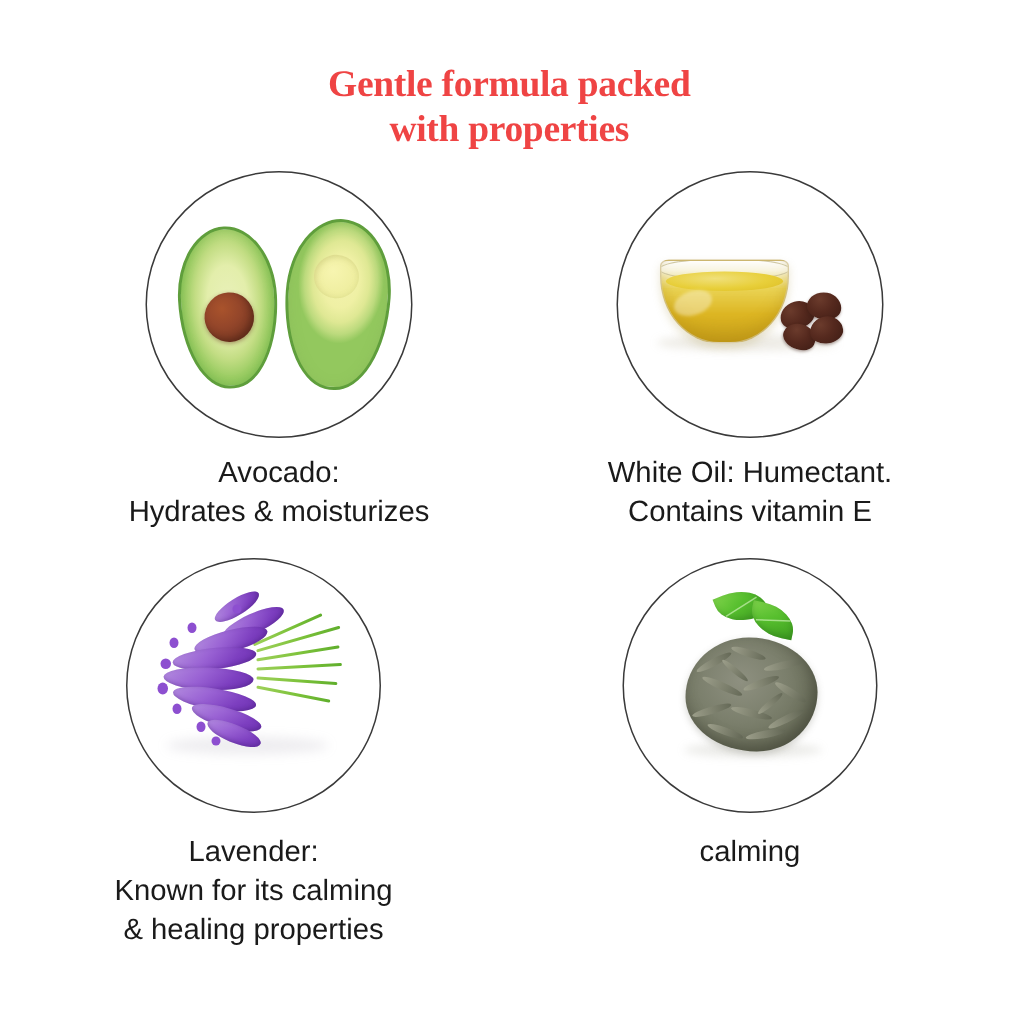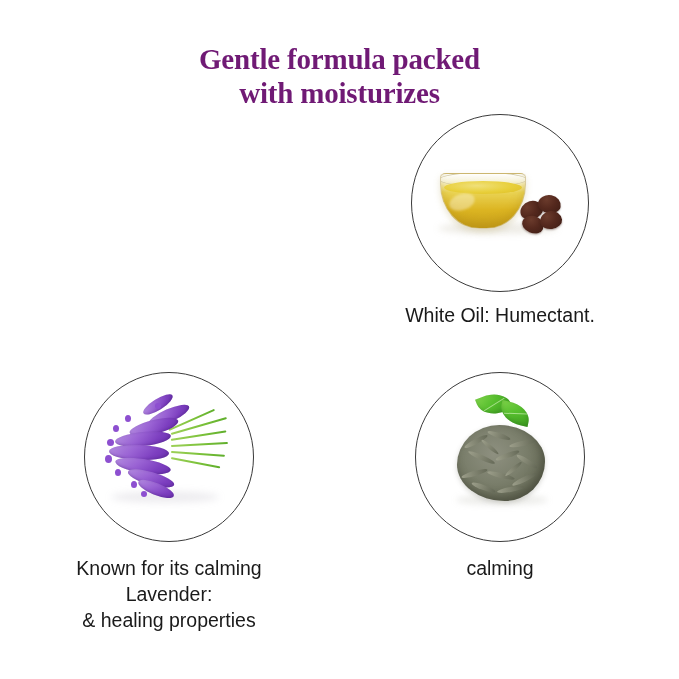--- a/index.html
+++ b/index.html
@@ -24,23 +24,23 @@
 
   
   .title {
     position: absolute;
     top: 42px;
     left: 0;
     width: 679px;
     text-align: center;
     font-family: "Liberation Serif", "DejaVu Serif", serif;
     font-weight: bold;
-    font-size: 29px;
+    font-size: 25px;
     line-height: 1.18;
-    color: #701a75;
+    color: #ef4444;
     letter-spacing: -0.2px;
   }
   .title-line { display: block; }
 
   
   .item {
     position: absolute;
     width: 310px;
   }
   .item-r1c1 { left: 31px;  top: 114px; }
@@ -280,41 +280,58 @@
     filter: blur(3px);
   }
 </style>
 </head>
 <body>
 
 <div class="infographic">
 
   <div class="title">
     <span class="title-line">Gentle formula packed</span>
-    <span class="title-line">with moisturizes</span>
+    <span class="title-line">with properties</span>
   </div>
 
+  <div class="item item-r1c1">
+    <div class="circle">
+      <div class="art">
+        <div class="avo-half avo-left">
+          <div class="avo-pit"></div>
+        </div>
+        <div class="avo-half avo-right">
+          <div class="avo-socket"></div>
+        </div>
+      </div>
+    </div>
+    <div class="caption">
+      <span class="cap-line">Avocado:</span>
+      <span class="cap-line">Hydrates &amp; moisturizes</span>
+    </div>
+  </div>
 
   <div class="item item-r1c2">
     <div class="circle">
       <div class="art">
         <div class="bowl-shadow"></div>
         <div class="bowl">
           <div class="bowl-rim"></div>
           <div class="bowl-oil"></div>
           <div class="bowl-gloss"></div>
         </div>
         <div class="seed seed-1"></div>
         <div class="seed seed-2"></div>
         <div class="seed seed-3"></div>
         <div class="seed seed-4"></div>
       </div>
     </div>
     <div class="caption">
       <span class="cap-line">White Oil: Humectant.</span>
+      <span class="cap-line">Contains vitamin E</span>
     </div>
   </div>
 
   <div class="item item-r2c1">
     <div class="circle">
       <div class="art">
         <div class="lav-shadow"></div>
 
         <div class="lav-stem" style="left:86px; top:60px; width:58px; transform:rotate(-16deg);"></div>
         <div class="lav-stem" style="left:86px; top:66px; width:56px; transform:rotate(-9deg);"></div>
@@ -336,22 +353,22 @@
         <div class="lav-bud" style="left:28px; top:52px; width:6px; height:7px;"></div>
         <div class="lav-bud" style="left:22px; top:66px; width:7px; height:7px;"></div>
         <div class="lav-bud" style="left:20px; top:82px; width:7px; height:8px;"></div>
         <div class="lav-bud" style="left:30px; top:96px; width:6px; height:7px;"></div>
         <div class="lav-bud" style="left:46px; top:108px; width:6px; height:7px;"></div>
         <div class="lav-bud" style="left:70px; top:30px; width:6px; height:6px;"></div>
         <div class="lav-bud" style="left:56px; top:118px; width:6px; height:6px;"></div>
       </div>
     </div>
     <div class="caption">
+      <span class="cap-line">Lavender:</span>
       <span class="cap-line">Known for its calming</span>
-      <span class="cap-line">Lavender:</span>
       <span class="cap-line">&amp; healing properties</span>
     </div>
   </div>
 
   <div class="item item-r2c2">
     <div class="circle">
       <div class="art">
         <div class="tea-shadow"></div>
 
         <div class="tea-leaf" style="left:62px; top:20px; width:32px; height:22px; transform:rotate(-22deg);">

